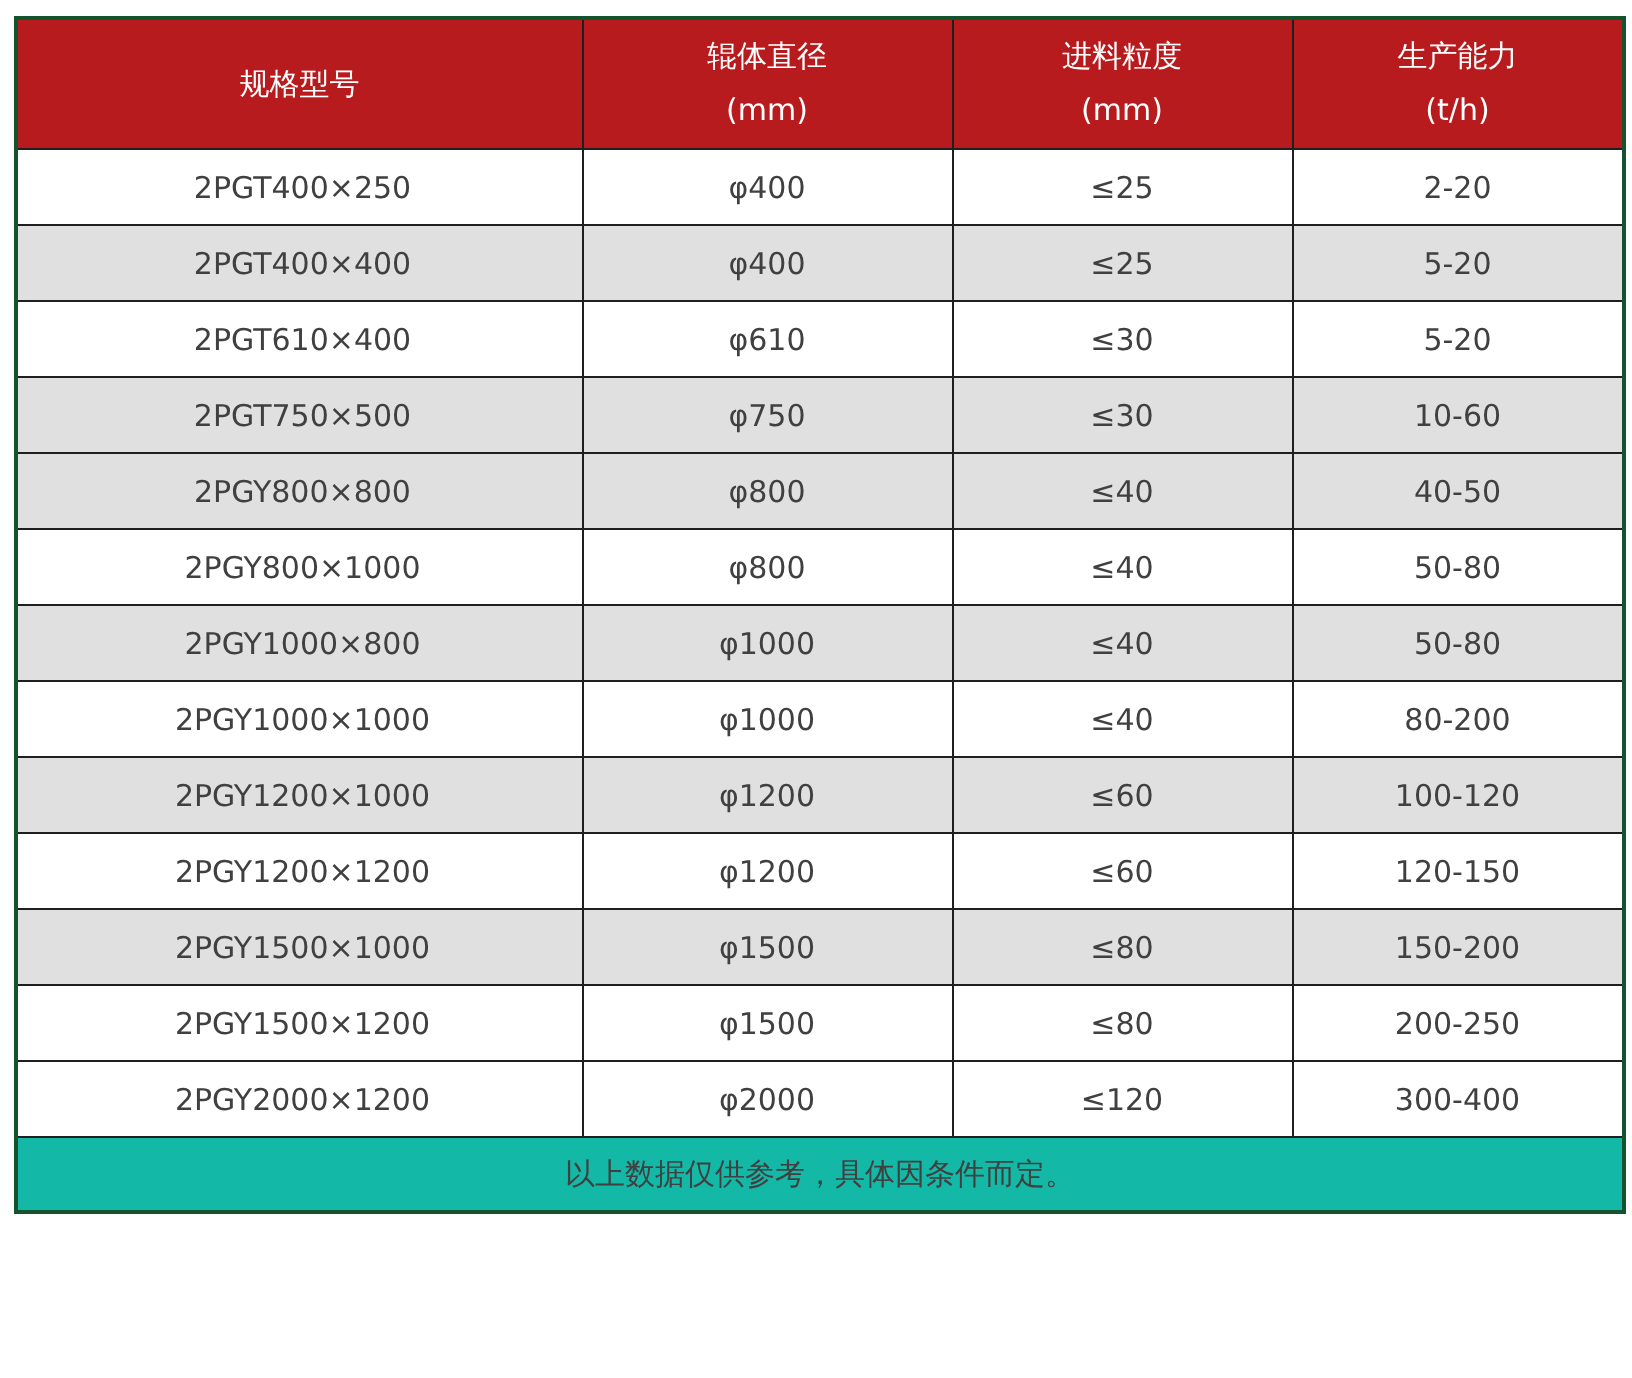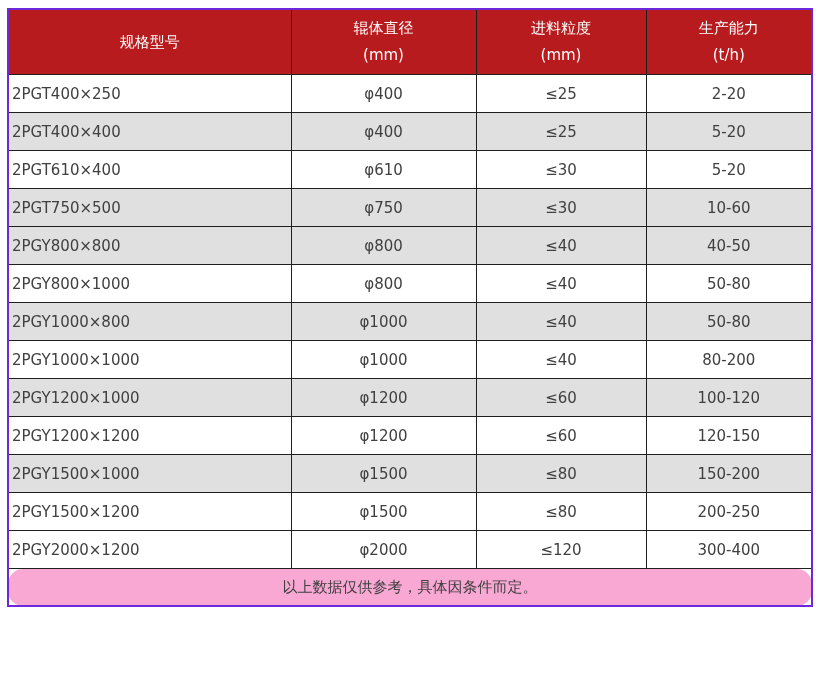--- a/index.html
+++ b/index.html
@@ -10,21 +10,21 @@
     height: 689px;
     font-family: "DejaVu Sans", "Liberation Sans", sans-serif;
   }
   .spec-table {
     position: absolute;
     left: 7px;
     top: 8px;
     width: 804px;
     border-collapse: collapse;
     table-layout: fixed;
-    border: 2px solid #6d28d9;
+    border: 2px solid #14532d;
     font-size: 15px;
     color: #404040;
   }
   .spec-table col.c0 { width: 283px; }
   .spec-table col.c1 { width: 185px; }
   .spec-table col.c2 { width: 170px; }
   .spec-table col.c3 { width: 166px; }
 
   .spec-table th,
   .spec-table td {
@@ -47,29 +47,28 @@
   }
   tbody td {
     height: 37px;
     background: #ffffff;
   }
   tbody tr.alt td {
     background: #e0e0e0;
     margin-top: 20px;
   }
   tbody td.col0 {
-    text-align: left;
+    text-align: center;
     padding-left: 3px;
   }
   tfoot td {
     height: 36px;
-    background: #f9a8d4;
+    background: #14b8a6;
     text-align: center;
     font-size: 15px;
-    border-radius: 15px;
   }
 </style>
 </head>
 <body>
 
 <table class="spec-table">
   <colgroup>
     <col class="c0">
       <col class="c1">
       <col class="c2">

